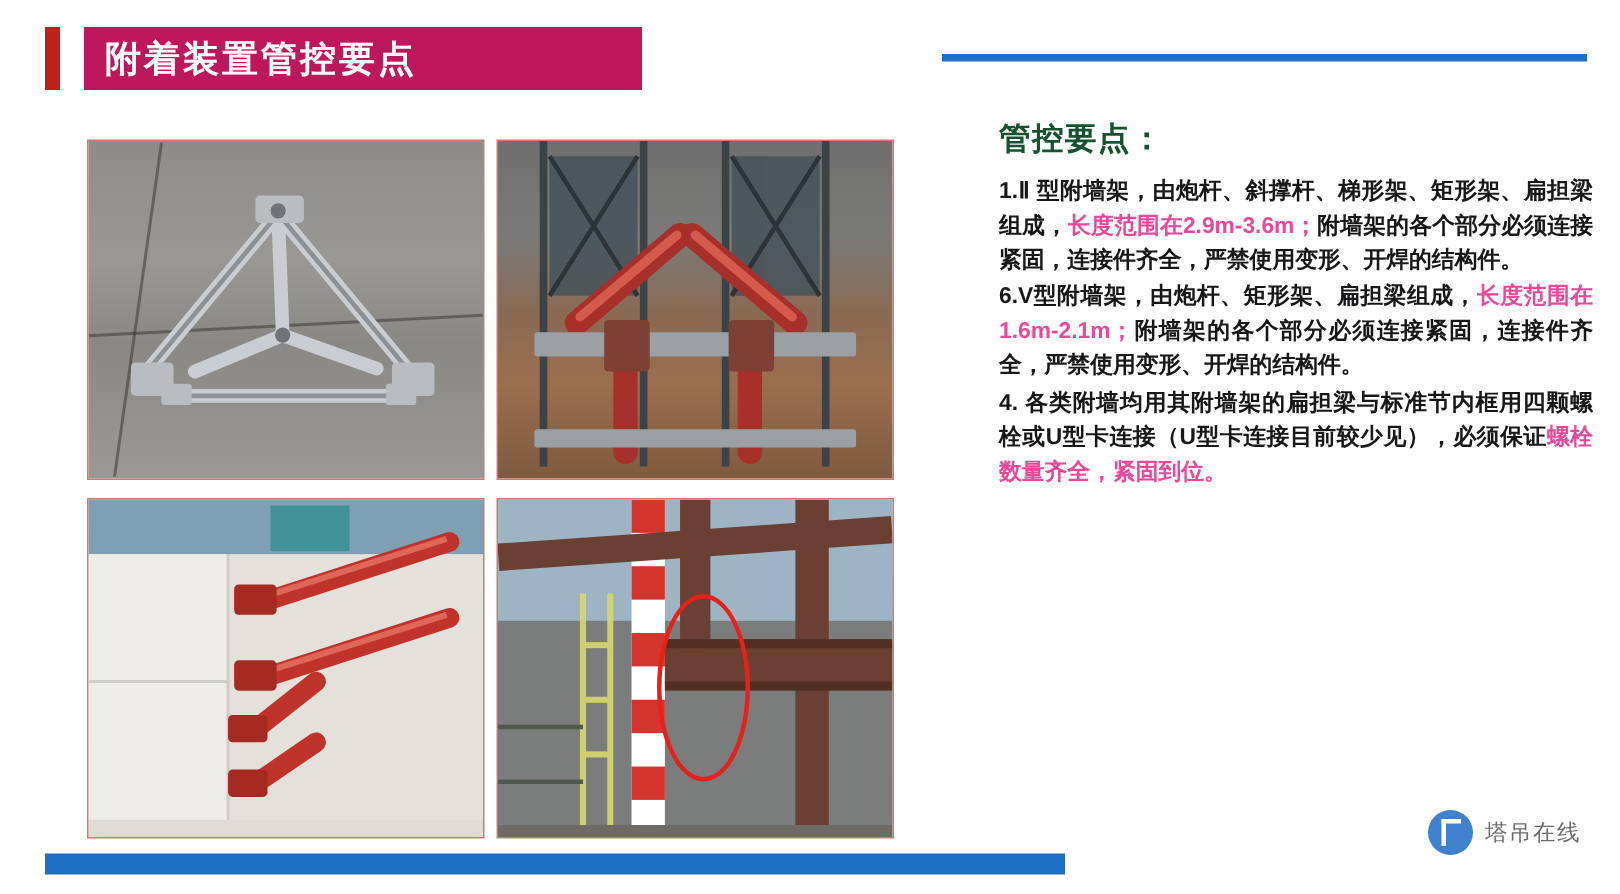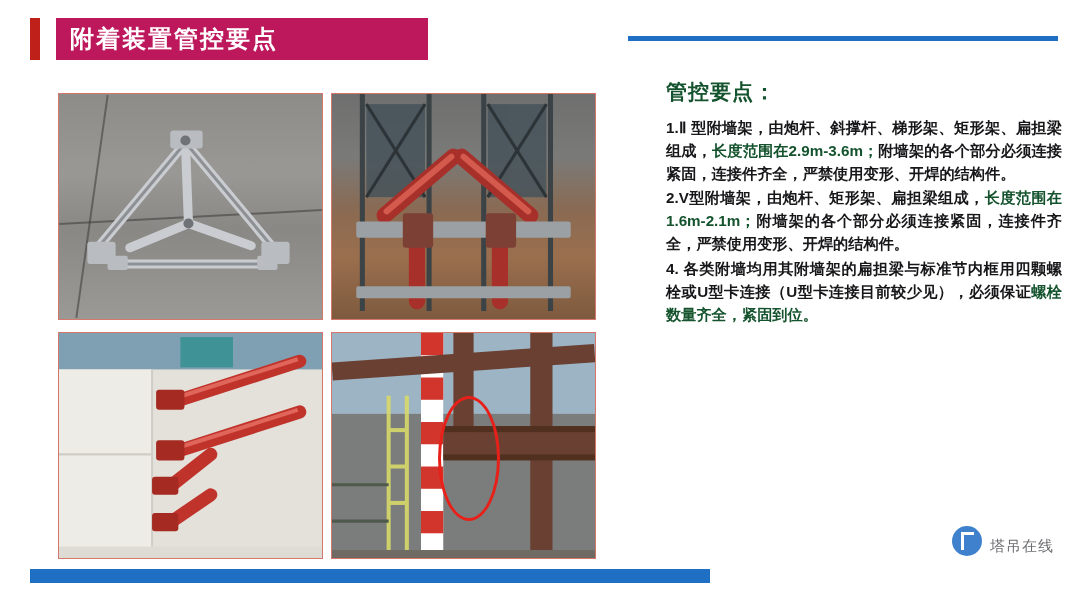--- a/index.html
+++ b/index.html
@@ -125,28 +125,28 @@
     margin-bottom: 10px;
   }
   .content p {
     font-size: 15.2px;
     line-height: 1.52;
     color: #17171a;
     font-weight: bold;
     margin-bottom: 1px;
     text-align: justify;
   }
-  .hl { color: #14532d; }
+  .hl { color: #ec4899; }
 
   
   .watermark {
     position: absolute;
-    right: 26px; bottom: 40px;
+    right: 26px; bottom: 26px;
     display: flex;
-    align-items: flex-end;
+    align-items: center;
     gap: 8px;
     opacity: .92;
   }
   .wm-badge {
     width: 30px; height: 30px;
     border-radius: 50%;
     background: #2f77c8;
     position: relative;
     flex: 0 0 auto;
   }
@@ -325,21 +325,21 @@
       </svg>
       <div class="ellipse-marker"></div>
     </div>
 
   </div>
 
   <div class="content">
     <h2>管控要点：</h2>
     <div id="items">
         <p><span>1.Ⅱ 型附墙架，由炮杆、斜撑杆、梯形架、矩形架、扁担梁组成，</span><span class="hl">长度范围在2.9m-3.6m；</span><span>附墙架的各个部分必须连接紧固，连接件齐全，严禁使用变形、开焊的结构件。</span></p>
-        <p><span>2.V型附墙架，由炮杆、矩形架、扁担梁组成，</span><span class="hl">长度范围在1.6m-2.1m；</span><span>附墙架的各个部分必须连接紧固，连接件齐全，严禁使用变形、开焊的结构件。</span></p>
+        <p><span>6.V型附墙架，由炮杆、矩形架、扁担梁组成，</span><span class="hl">长度范围在1.6m-2.1m；</span><span>附墙架的各个部分必须连接紧固，连接件齐全，严禁使用变形、开焊的结构件。</span></p>
         <p><span>4. 各类附墙均用其附墙架的扁担梁与标准节内框用四颗螺栓或U型卡连接（U型卡连接目前较少见），必须保证</span><span class="hl">螺栓数量齐全，紧固到位。</span></p>
       </div>
   </div>
 
   <div class="watermark">
     <div class="wm-badge"></div>
     <span class="wm-text">塔吊在线</span>
   </div>
 
   <div class="bottom-bar"></div>

